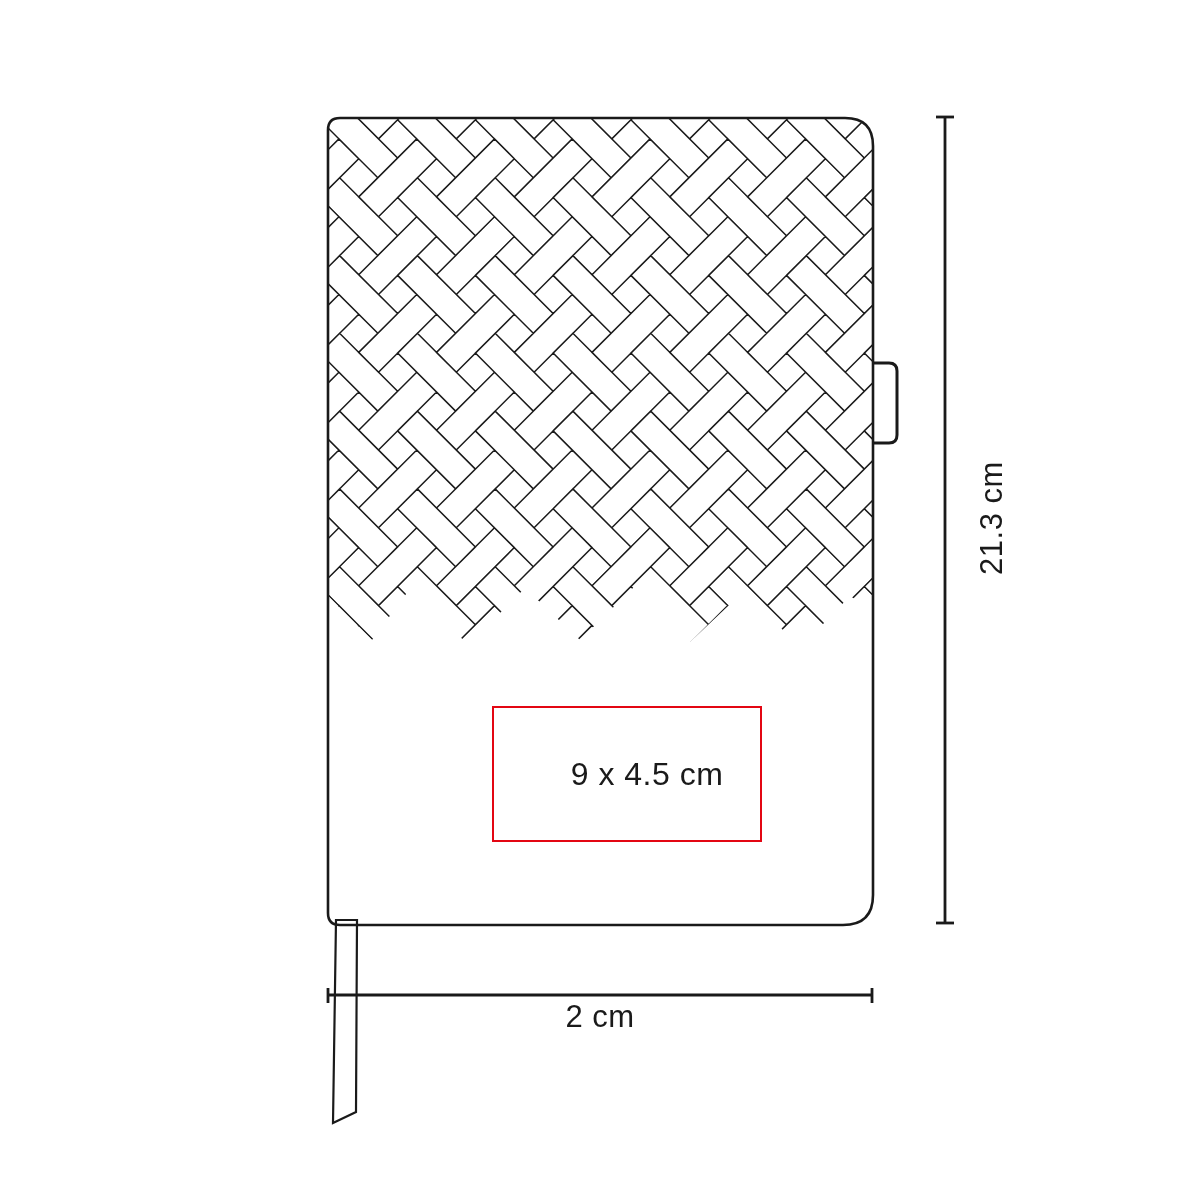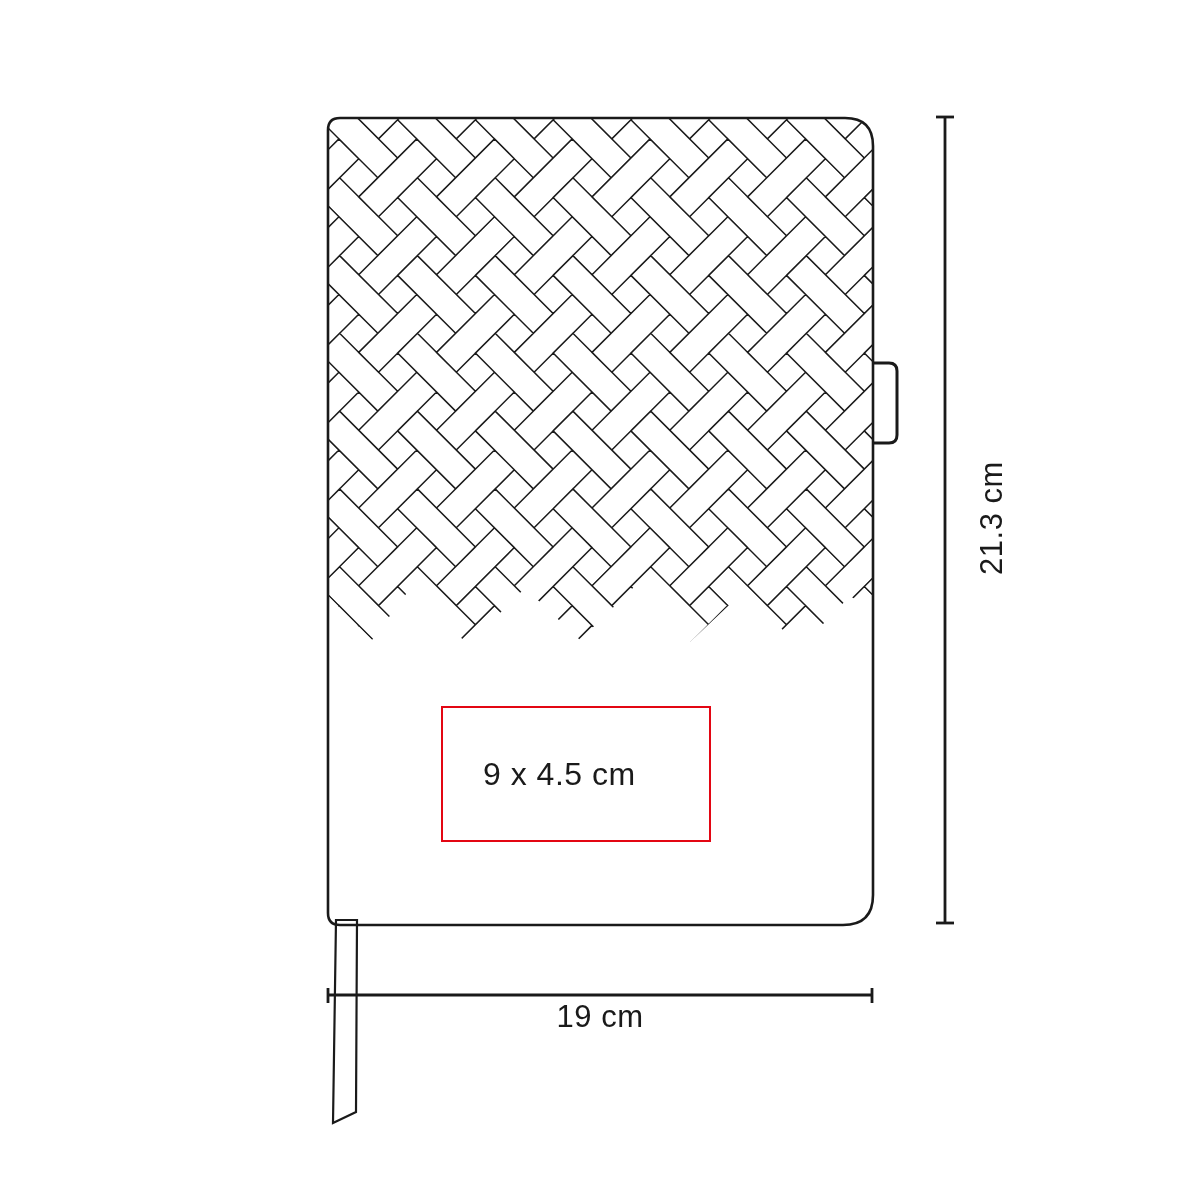--- a/index.html
+++ b/index.html
@@ -26,25 +26,25 @@
     font-size:31px;
     letter-spacing:0.5px;
     white-space:nowrap;
     transform:translate(-50%,-50%);
   }
   .dim-label.vertical{
     transform:translate(-50%,-50%) rotate(-90deg);
   }
   .print-box{
     position:absolute;
-    left:441px;top:706px;
+    left:492px;top:706px;
     width:270px;height:136px;
     box-sizing:border-box;
     border:2.5px solid var(--accent);
-    display:flex;align-items:center;justify-content:flex-start;padding-left:40px;
+    display:flex;align-items:center;justify-content:center;padding-left:40px;
   }
   .print-box span{
     color:var(--ink);
     font-size:32px;
     letter-spacing:0.5px;
   }
 </style>
 </head>
 <body>
 
@@ -83,15 +83,15 @@
       <line class="dimline" x1="328" y1="988" x2="328" y2="1003"></line>
       <line class="dimline" x1="872" y1="988" x2="872" y2="1003"></line>
     </g>
   </svg>
 
   <div class="print-box">
     <span>9 x 4.5 cm</span>
   </div>
 
   <div class="dim-label vertical" style="left:992px;top:518px;">21.3 cm</div>
-  <div class="dim-label" style="left:600px;top:1017px;">19 cm</div>
+  <div class="dim-label" style="left:600px;top:1017px;">2 cm</div>
 
 </div>
 
 </body></html>

